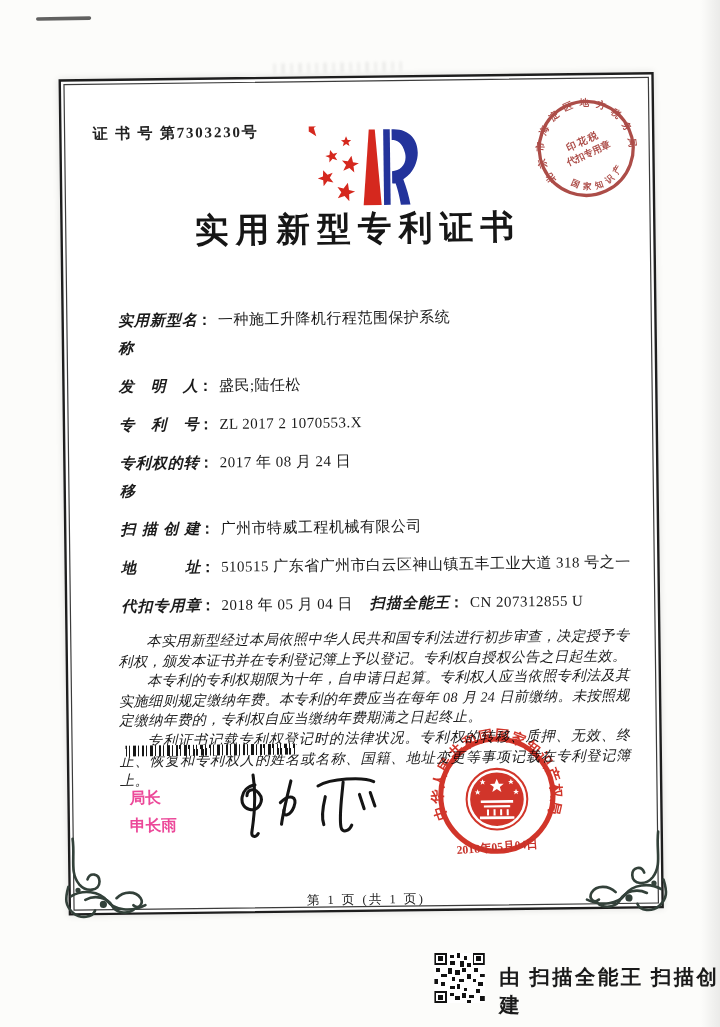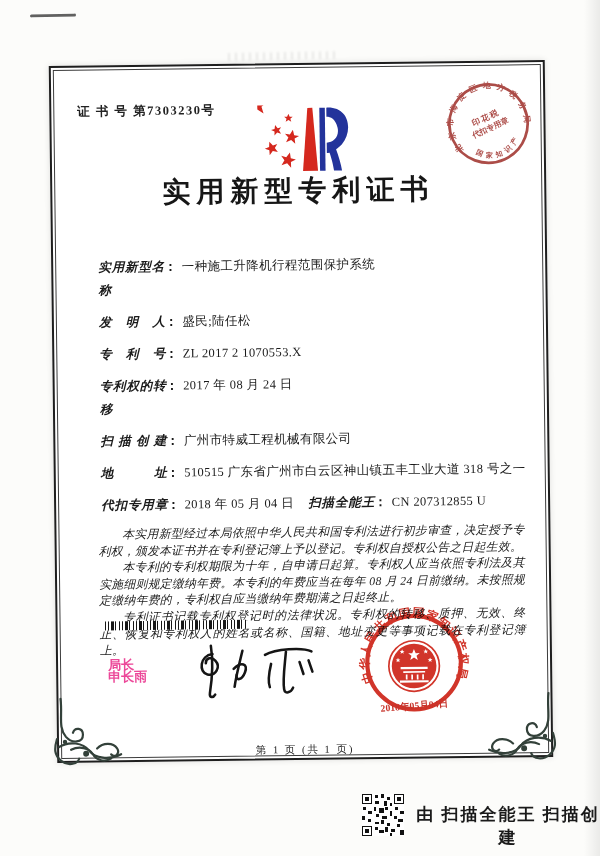--- a/index.html
+++ b/index.html
@@ -47,34 +47,34 @@
   .paras p{margin:0;font-size:11.8px;line-height:16.6px;text-align:justify;
     text-indent:2em;font-style:italic;color:#1c1c1c;letter-spacing:.3px;}
 
   .barcode{position:absolute;left:47px;top:554px;width:142px;height:9px;
     background:repeating-linear-gradient(90deg,
       #161616 0 1.5px,#fff 1.5px 3px,#161616 3px 4px,#fff 4px 6.5px,
       #161616 6.5px 9px,#fff 9px 10.5px,#161616 10.5px 11.5px,#fff 11.5px 14px);}
 
   .signer{position:absolute;left:50px;top:591px;font-size:13px;font-weight:700;
     line-height:1;color:#ec4899;}
-  .signer .name{margin-top:0;font-family:Liberation Mono, monospace;}
+  .signer .name{margin-top:10px;}
   .signature{position:absolute;left:132px;top:575px;}
 
   .office-seal{position:absolute;left:297px;top:540px;mix-blend-mode:multiply;opacity:.95;}
 
   .page-footer{position:absolute;left:0;right:0;top:678px;text-align:center;
     font-size:10.5px;letter-spacing:2px;color:#222;}
 
   .flourish{position:absolute;bottom:-6px;width:70px;height:70px;}
   .fl-left{left:-6px;}
   .fl-right{right:-6px;transform:scaleX(-1);}
 
   
-  .scan-bar{position:absolute;left:0;top:792px;width:600px;height:60px;text-align:center;}
+  .scan-bar{position:absolute;left:0;top:792px;width:600px;height:60px;}
   .qr{position:absolute;left:362px;top:2px;}
   .scan-text{position:absolute;left:416px;top:11px;font-size:17px;font-weight:700;
     color:#1a1a1a;letter-spacing:2px;font-family:"Liberation Serif","DejaVu Serif",serif;}
 </style>
 </head>
 <body>
 
 <div class="edge-shade"></div>
 <div class="top-streak"></div>
 <div class="pencil-smudge"></div>

